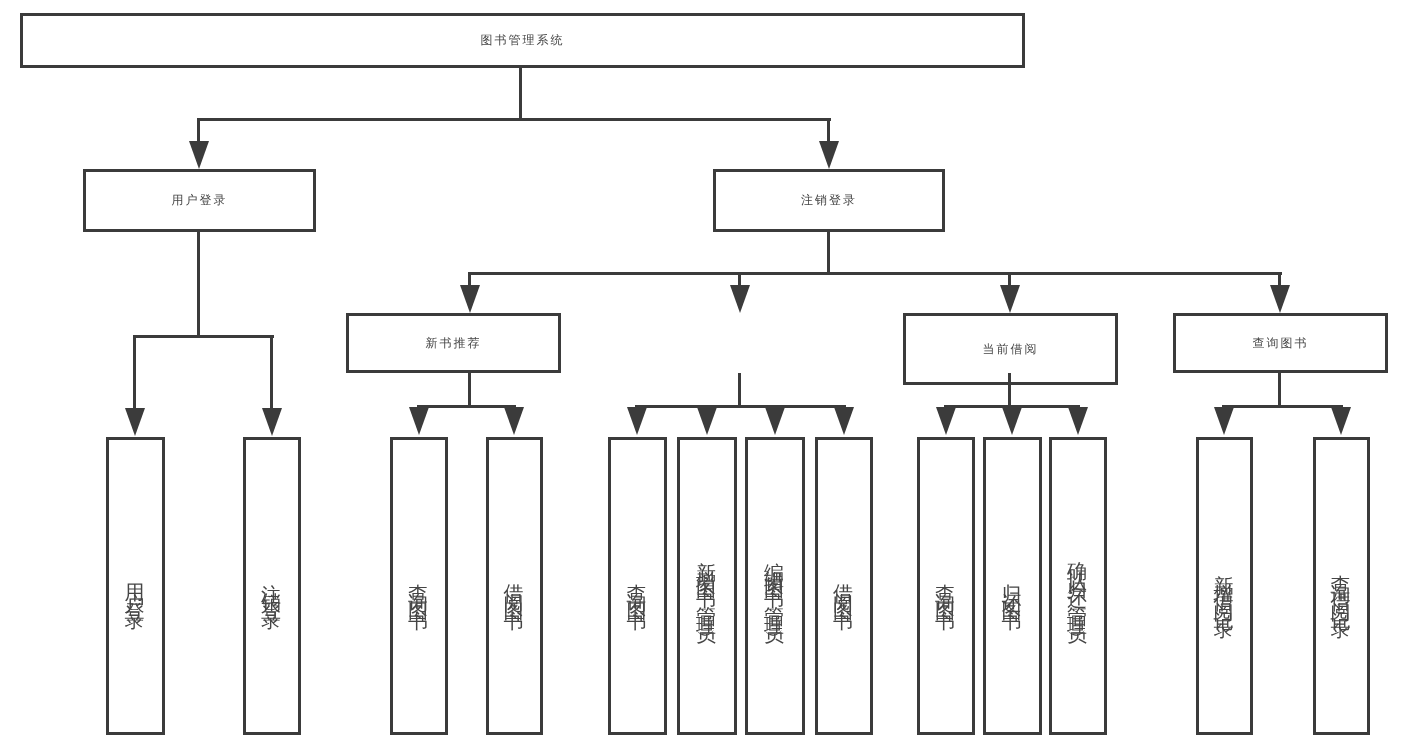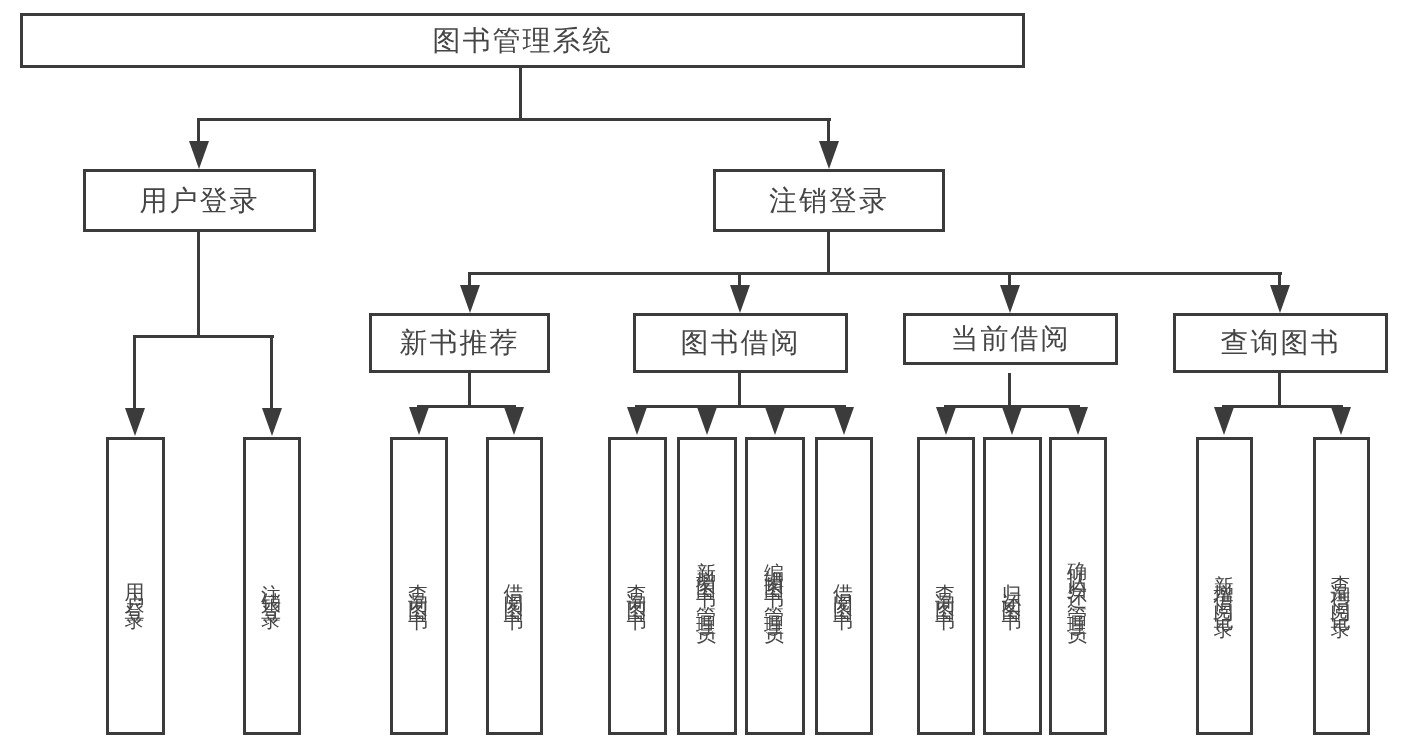--- a/index.html
+++ b/index.html
@@ -11,21 +11,21 @@
   html,body{margin:0;padding:0;background:var(--bg);}
   body{font-family:"DejaVu Sans","Liberation Sans",sans-serif;}
   .canvas{
     position:relative;width:1405px;height:747px;background:var(--bg);
     overflow:hidden;
   }
   .node{
     position:absolute;box-sizing:border-box;background:#fff;
     border:3px solid var(--line);color:var(--text);
     display:flex;align-items:center;justify-content:center;
-    font-size:28px;letter-spacing:2px;text-align:center;
+    font-size:12px;letter-spacing:2px;text-align:center;
   }
   .node.v{
     writing-mode:vertical-rl;text-orientation:mixed;
     letter-spacing:9px;font-size:20px;
   }
   .h-line{position:absolute;height:3px;background:var(--line);}
   .v-line{position:absolute;width:3px;background:var(--line);}
   .arrow{
     position:absolute;width:0;height:0;
     border-left:10px solid transparent;border-right:10px solid transparent;
@@ -66,23 +66,22 @@
   <div class="h-line" style="left:468px;top:272px;width:814px"></div>
   <div class="v-line" style="left:468px;top:272px;height:16px"></div>
   <div class="v-line" style="left:738px;top:272px;height:16px"></div>
   <div class="v-line" style="left:1008px;top:272px;height:16px"></div>
   <div class="v-line" style="left:1278px;top:272px;height:16px"></div>
   <div class="arrow" style="left:460px;top:285px"></div>
   <div class="arrow" style="left:730px;top:285px"></div>
   <div class="arrow" style="left:1000px;top:285px"></div>
   <div class="arrow" style="left:1270px;top:285px"></div>
 
-  <div class="node" style="left:369px;top:313px;width:181px;height:60px">新书推荐</div>
-  <div class="node" style="left:633px;top:313px;width:215px;height:60px">图书借阅</div>
-  <div class="node" style="left:903px;top:313px;width:215px;height:52px">当前借阅</div>
+  <div class="node" style="left:346px;top:313px;width:215px;height:60px">新书推荐</div>
+  <div class="node" style="left:903px;top:313px;width:215px;height:72px">当前借阅</div>
   <div class="node" style="left:1173px;top:313px;width:215px;height:60px">查询图书</div>
 
   <div class="v-line" style="left:468px;top:373px;height:34px"></div>
   <div class="h-line" style="left:417px;top:405px;width:99px"></div>
   <div class="arrow" style="left:409px;top:407px"></div>
   <div class="arrow" style="left:504px;top:407px"></div>
 
   <div class="v-line" style="left:738px;top:373px;height:34px"></div>
   <div class="h-line" style="left:635px;top:405px;width:211px"></div>
   <div class="arrow" style="left:627px;top:407px"></div>

